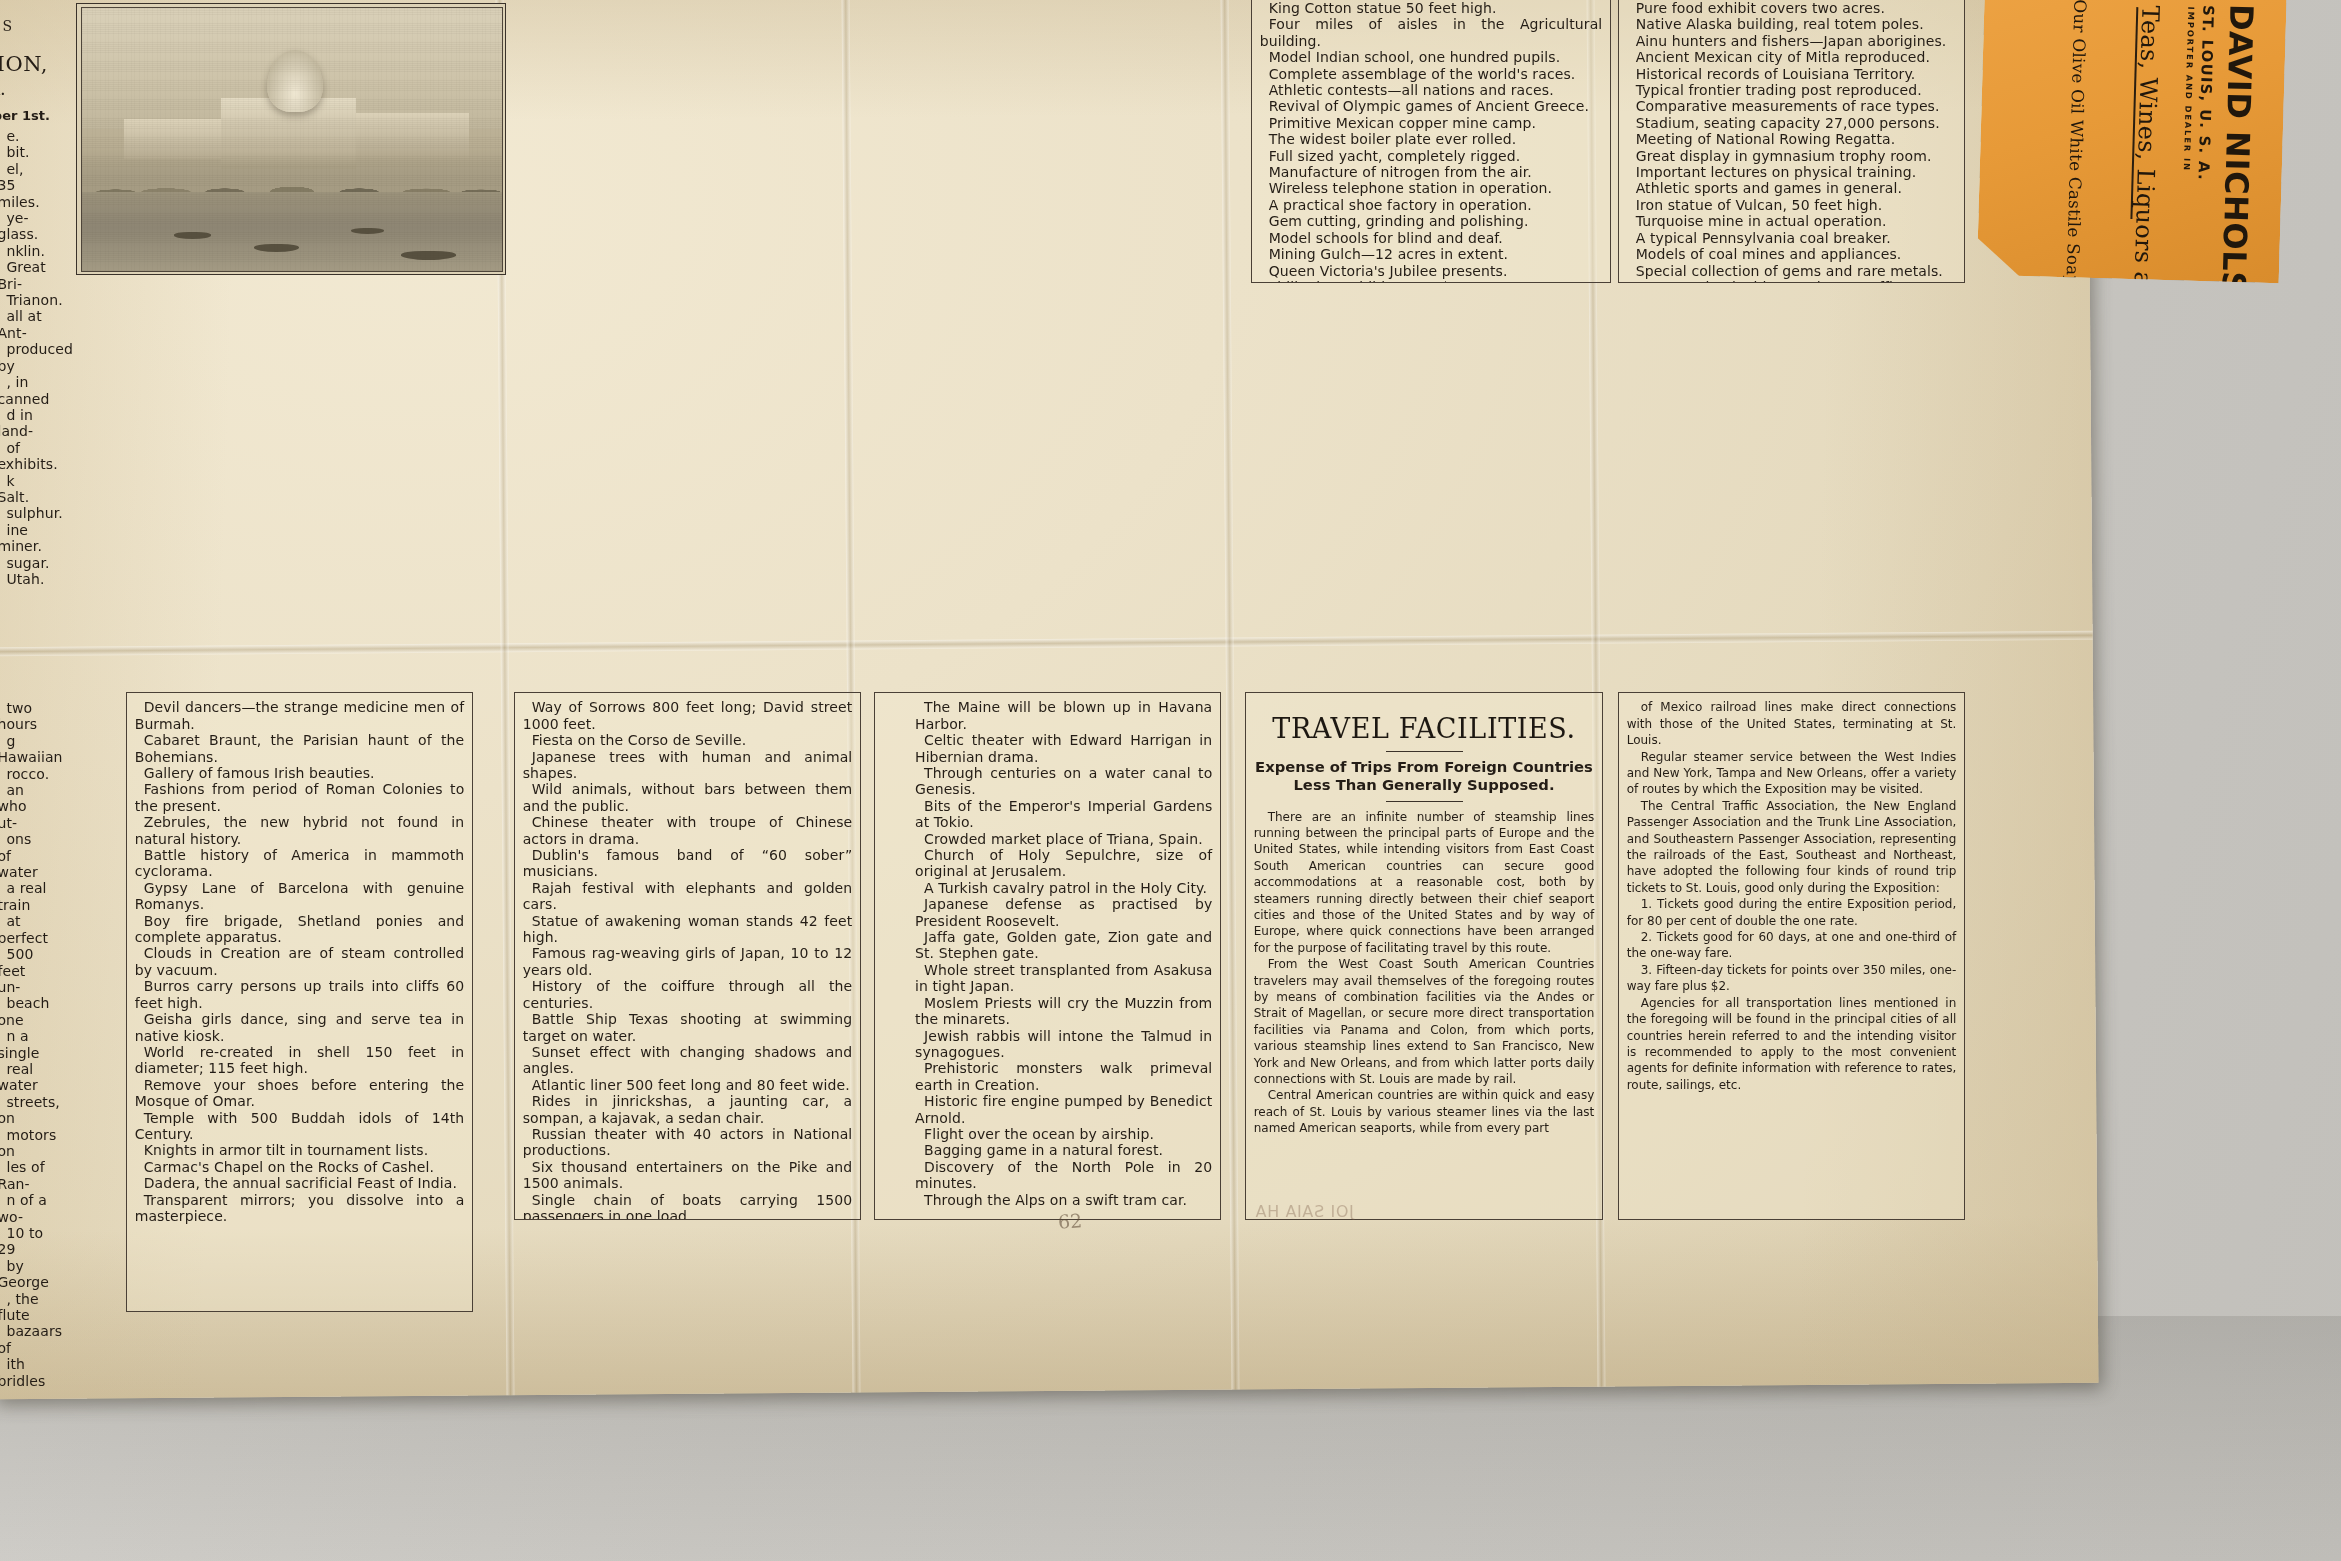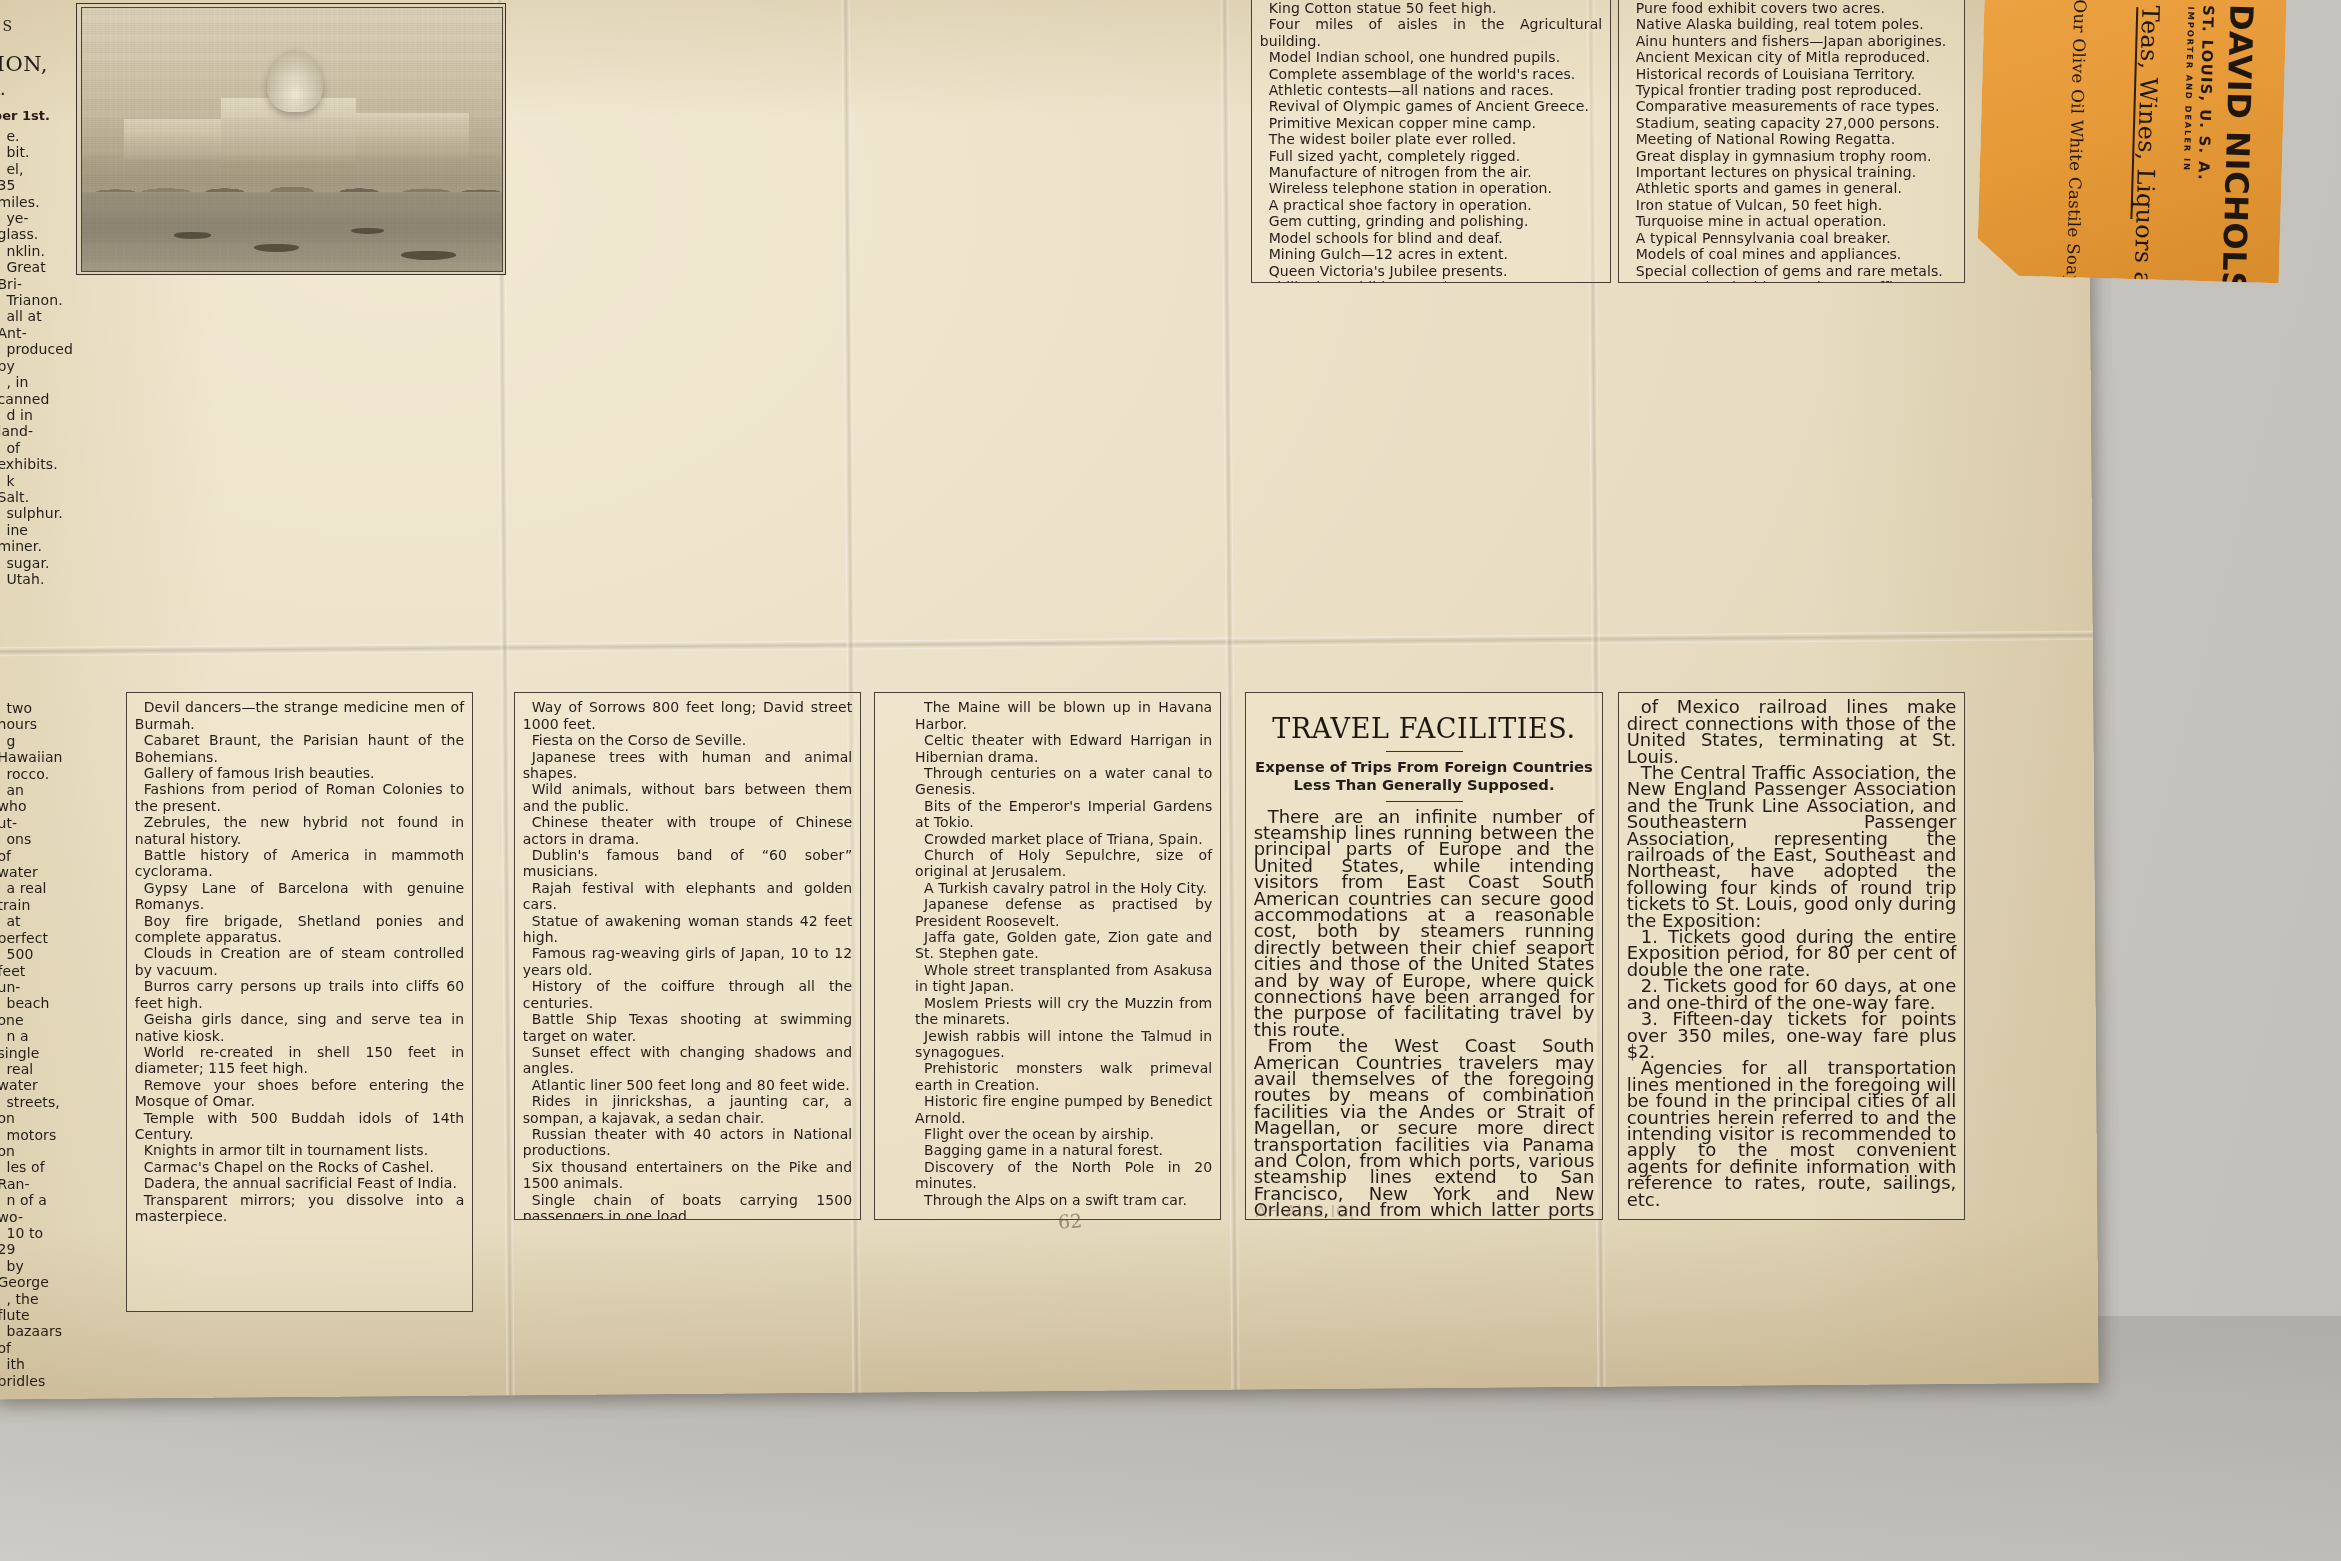--- a/index.html
+++ b/index.html
@@ -35,21 +35,21 @@
   .colbox{position:absolute;background:rgba(243,234,210,.35);
     border:1.3px solid #4a4036;box-shadow:inset 0 0 0 1.9px rgba(243,234,210,.0);
     padding:6.4px 7.7px 5.1px 7.7px;box-sizing:border-box;overflow:hidden;}
   .colbox.topless{border-top:none;}
 
   .entry{color:#241d16;font-size:14px;line-height:16.4px;
     text-indent:9px;margin:0 0 0 0;text-align:justify;
     font-family:"DejaVu Sans","Liberation Sans",sans-serif;
     letter-spacing:0.1px;}
   .entry.tight{text-align:left;}
-  .para{color:#241d16;font-size:18px;line-height:16.4px;text-indent:14px;
+  .para{color:#241d16;font-size:12px;line-height:16.4px;text-indent:14px;
     text-align:justify;margin:0;}
 
   
   #picture-panel{position:absolute;left:76px;top:2.6px;width:430px;height:272px;
     border:1.9px solid #3a322a;background:#ddd2b6;box-sizing:border-box;padding:3.9px;}
   #picture-inner{position:relative;width:100%;height:100%;overflow:hidden;
     border:0.6px solid #4e453a;
     background:
       linear-gradient(180deg,#cfc6ae 0%,#c3b99f 30%,#b9ae93 52%,#a79d84 62%,#9c937c 100%);}
   .eng-sky{position:absolute;left:0;top:0;width:100%;height:46%;
@@ -323,20 +323,21 @@
   <div class="rule-sm"></div>
   <div id="tf-body">
       <p class="para">There are an infinite number of steamship lines running between the principal parts of Europe and the United States, while intending visitors from East Coast South American countries can secure good accommodations at a reasonable cost, both by steamers running directly between their chief seaport cities and those of the United States and by way of Europe, where quick connections have been arranged for the purpose of facilitating travel by this route.</p>
       <p class="para">From the West Coast South American Countries travelers may avail themselves of the foregoing routes by means of combination facilities via the Andes or Strait of Magellan, or secure more direct transportation facilities via Panama and Colon, from which ports, various steamship lines extend to San Francisco, New York and New Orleans, and from which latter ports daily connections with St. Louis are made by rail.</p>
       <p class="para">Central American countries are within quick and easy reach of St. Louis by various steamer lines via the last named American seaports, while from every part</p>
     </div>
 </div>
 
 <div class="colbox" id="col-b5" style="left:1618px;top:692px;width:347px;height:528px;">
     <p class="para">of Mexico railroad lines make direct connections with those of the United States, terminating at St. Louis.</p>
+    <p class="para">Regular steamer service between the West Indies and New York, Tampa and New Orleans, offer a variety of routes by which the Exposition may be visited.</p>
     <p class="para">The Central Traffic Association, the New England Passenger Association and the Trunk Line Association, and Southeastern Passenger Association, representing the railroads of the East, Southeast and Northeast, have adopted the following four kinds of round trip tickets to St. Louis, good only during the Exposition:</p>
     <p class="para">1.  Tickets good during the entire Exposition period, for 80 per cent of double the one rate.</p>
     <p class="para">2.  Tickets good for 60 days, at one and one-third of the one-way fare.</p>
     <p class="para">3.  Fifteen-day tickets for points over 350 miles, one-way fare plus $2.</p>
     <p class="para">Agencies for all transportation lines mentioned in the foregoing will be found in the principal cities of all countries herein referred to and the intending visitor is recommended to apply to the most convenient agents for definite information with reference to rates, route, sailings, etc.</p>
   </div>
 
 <div class="pencil" style="left:1058px;top:1210px;">62</div>
 <div class="ghost" style="left:1255px;top:1202px;">JOI SAIA HA</div>
 

